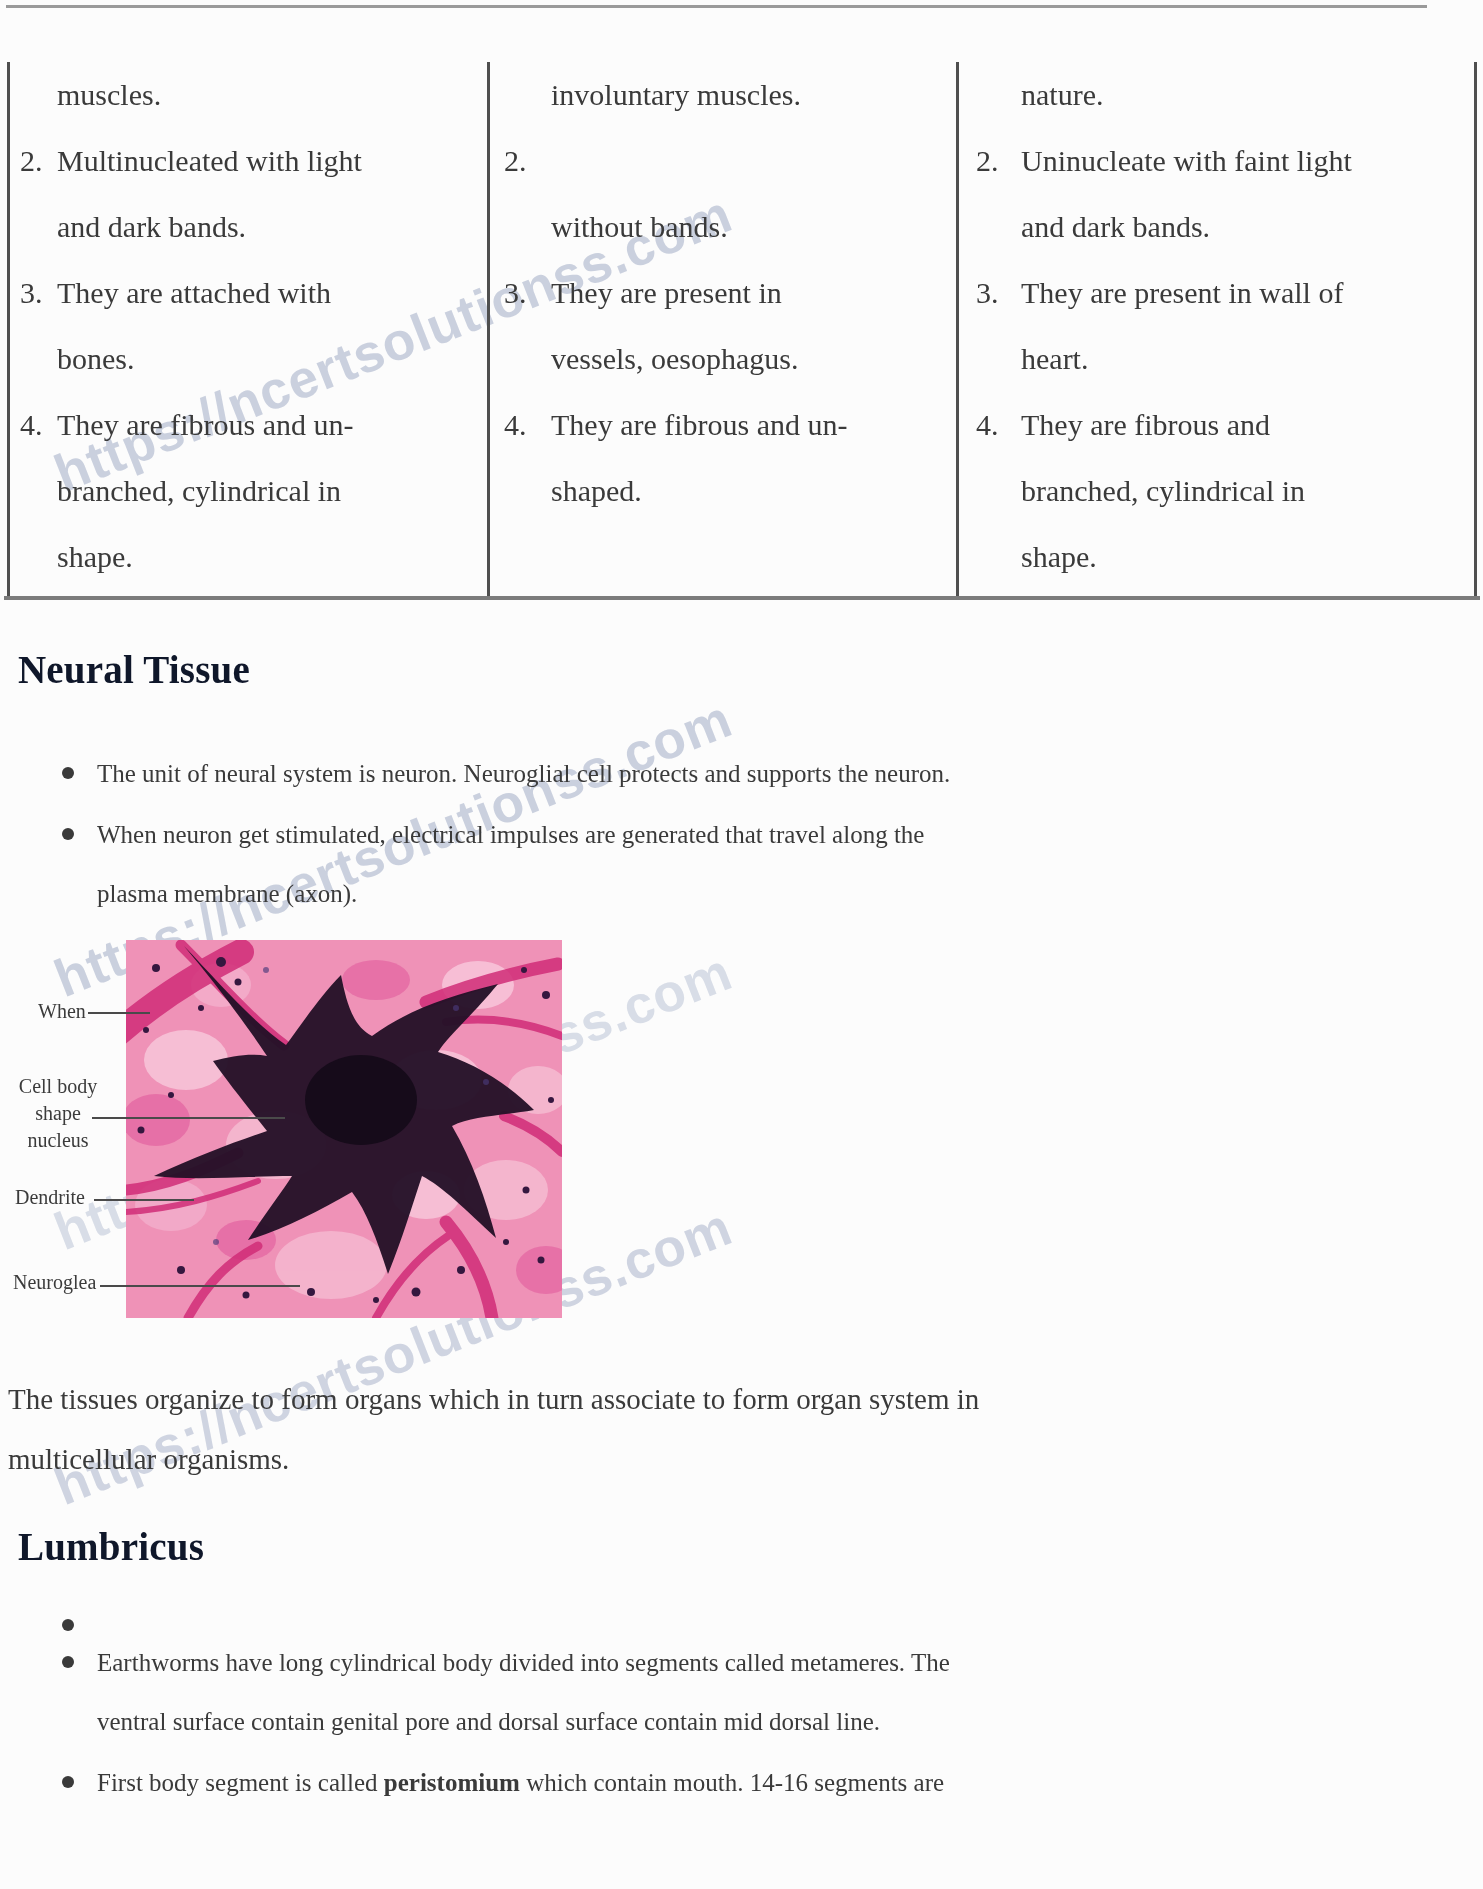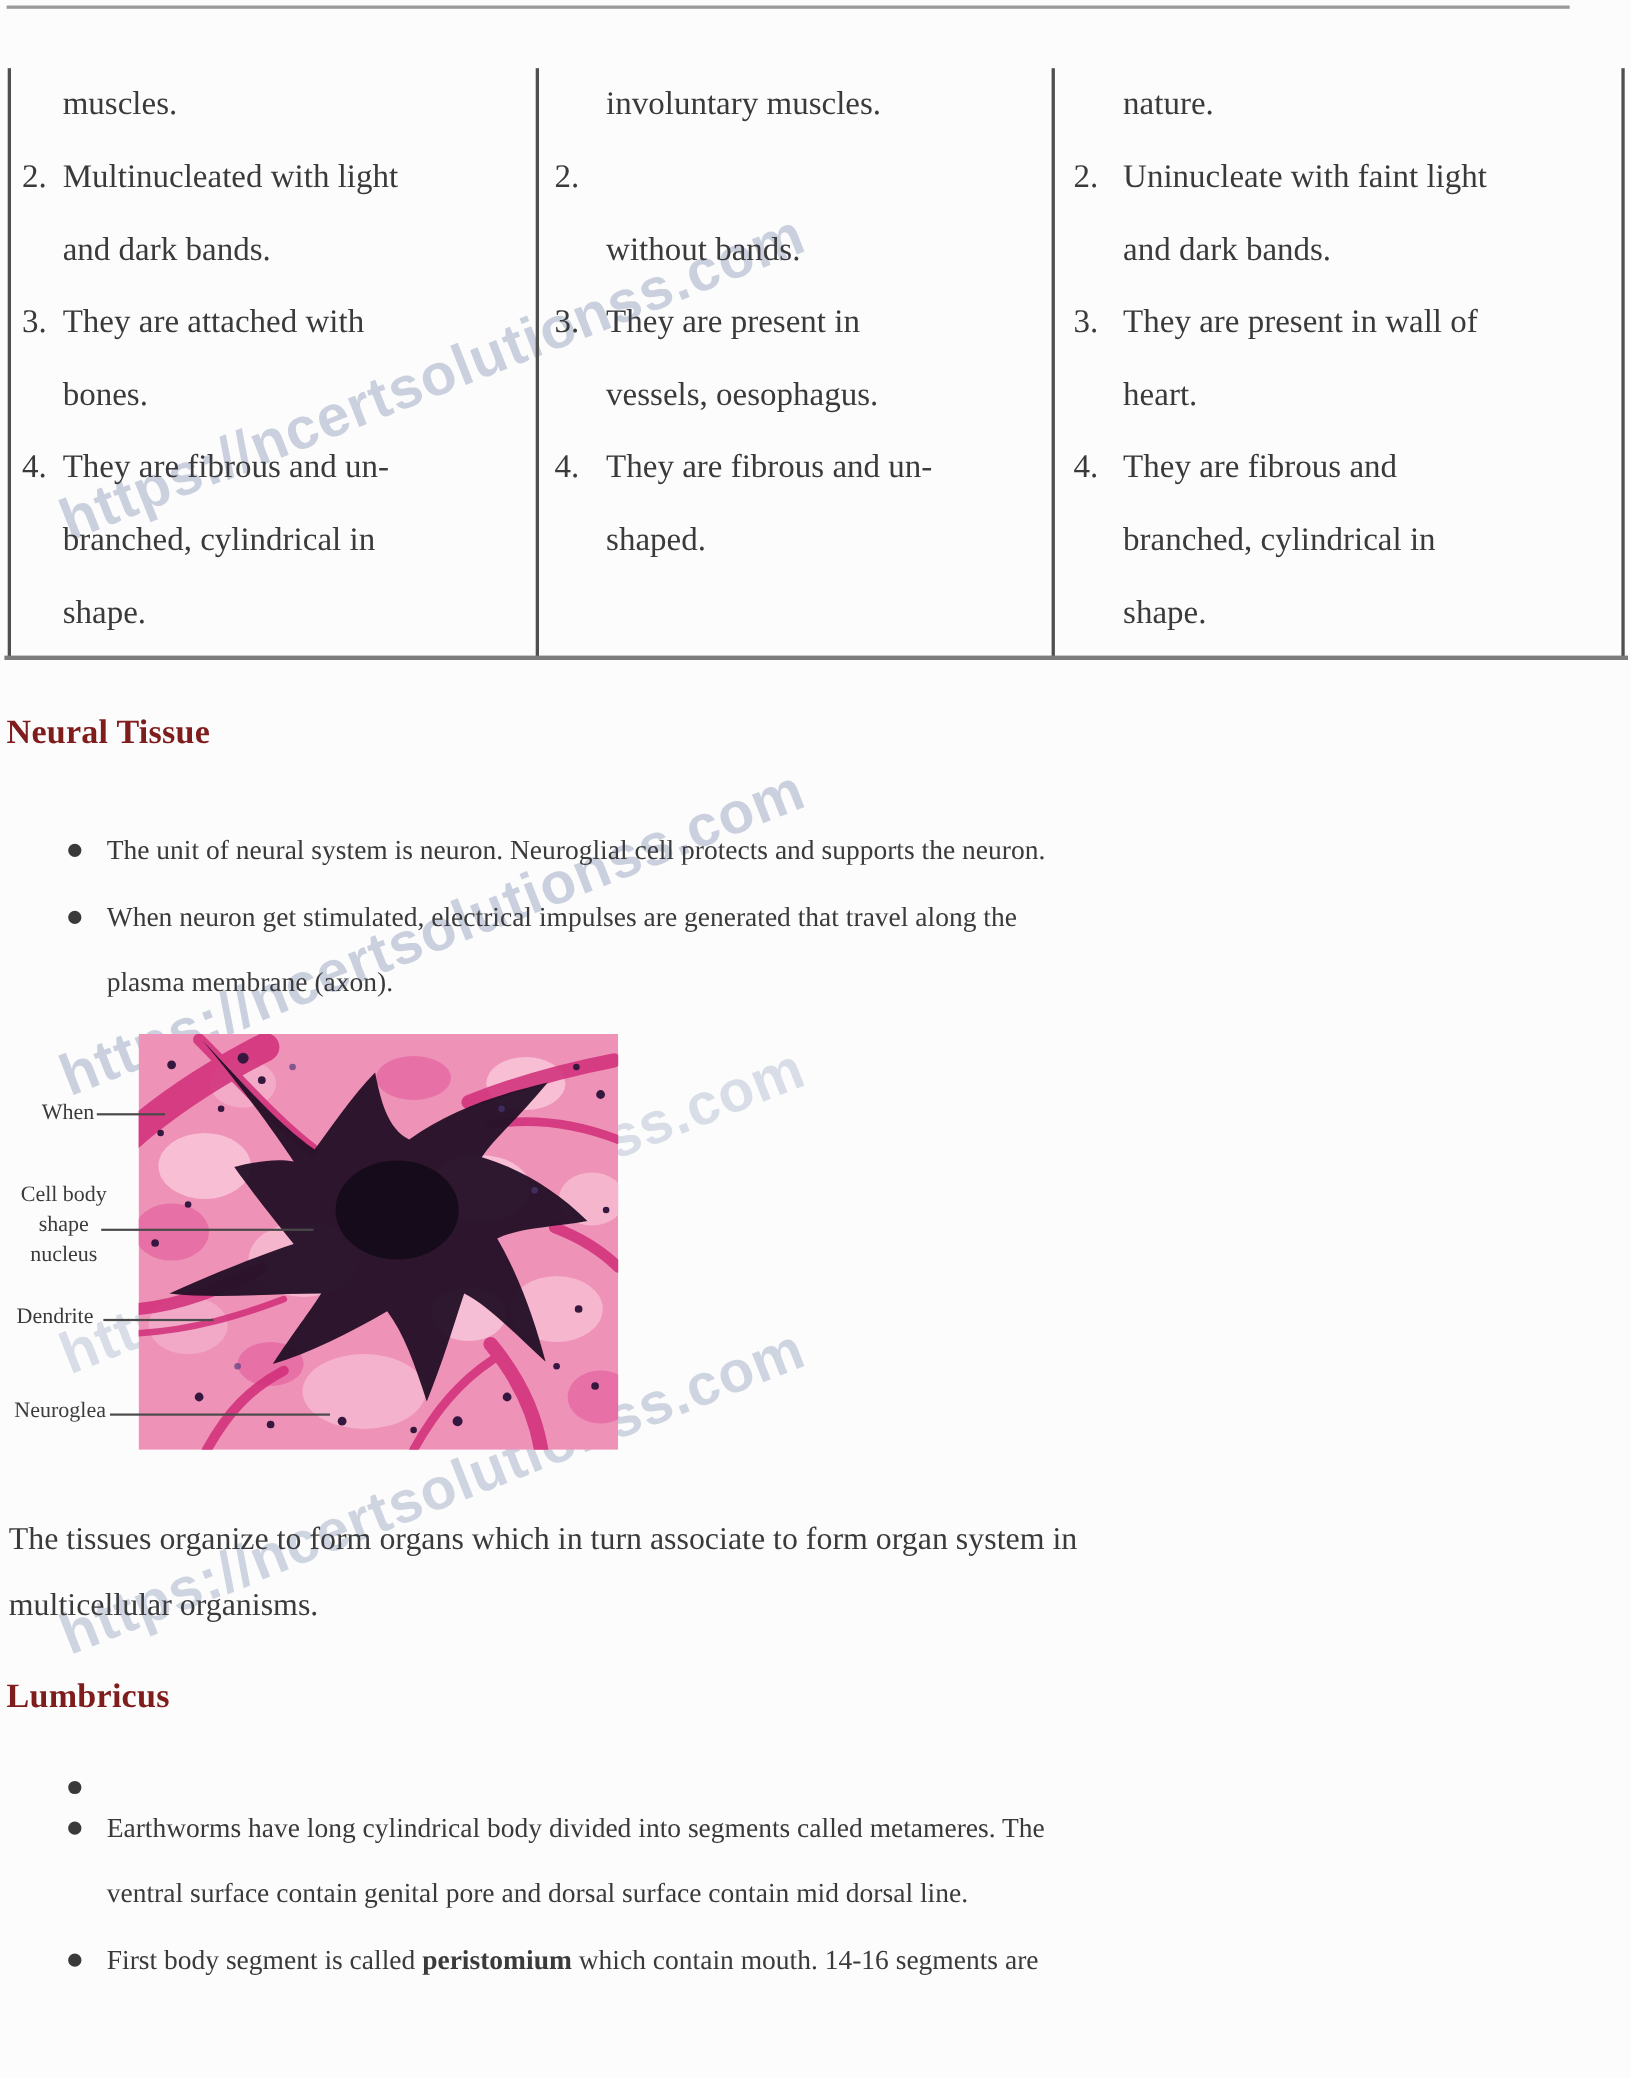--- a/index.html
+++ b/index.html
@@ -39,22 +39,22 @@
   .tcol-3{left:976px;width:494px;}
   .trow{display:flex;line-height:66px;white-space:nowrap;}
   .tnum{flex:0 0 auto;}
   .tcol-1 .tnum{width:37px;}
   .tcol-2 .tnum{width:47px;}
   .tcol-3 .tnum{width:45px;}
   .ttxt{flex:1 1 auto;}
 
   
   .heading{
-    position:absolute;left:6px;z-index:3;
-    font-weight:700;font-size:31px;color:#7f1d1d;letter-spacing:0.2px;
+    position:absolute;left:18px;z-index:3;
+    font-weight:700;font-size:39px;color:#0f172a;letter-spacing:0.2px;
   }
   .h-neural{top:647px;}
   .h-earthworm{top:1524px;}
 
   .para{position:absolute;left:8px;top:1369px;width:1460px;z-index:3;font-size:29px;}
   .para .tline{line-height:60px;white-space:nowrap;}
 
   
   .bullets{position:absolute;left:62px;width:1418px;z-index:3;}
   .bl-neural{top:744px;}

